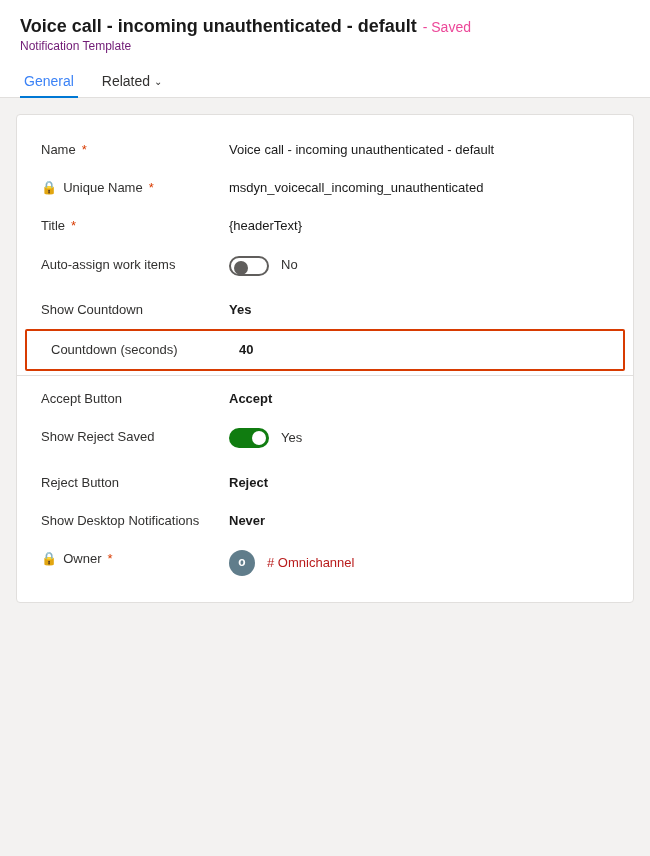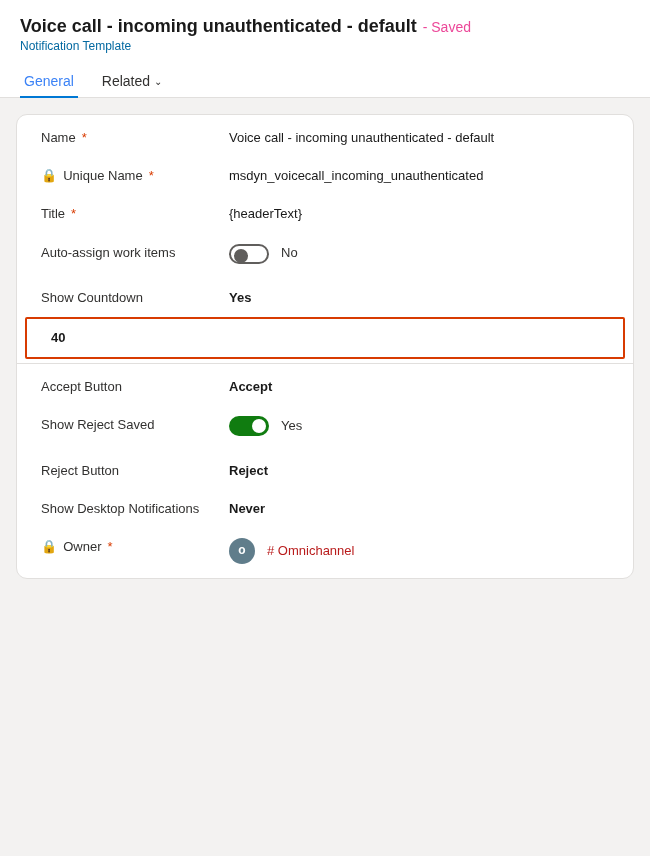--- a/index.html
+++ b/index.html
@@ -24,21 +24,21 @@
       gap: 6px;
       flex-wrap: wrap;
     }
     .header-saved {
       font-size: 14px;
       font-weight: 400;
       color: #ec4899;
     }
     .header-subtitle {
       font-size: 12px;
-      color: #0369a1;
+      color: #701a75;
       margin-top: 2px;
     }
     .tabs {
       display: flex;
       align-items: center;
       gap: 0;
       padding: 8px 20px 0 20px;
       background: #fff;
       border-bottom: 1px solid #e1dfdd;
     }
@@ -70,22 +70,22 @@
       font-size: 10px;
       color: #323130;
     }
     .content-area {
       padding: 16px;
       flex: 1;
     }
     .form-card {
       background: #fff;
       border: 1px solid #e1dfdd;
-      border-radius: 11px;
-      padding: 4px 0;
+      border-radius: 4px;
+      padding: 16px 0;
     }
     .form-row {
       display: flex;
       align-items: flex-start;
       padding: 10px 24px;
       gap: 8px;
     }
     .form-row.highlighted {
       border: 2px solid #d83b01;
       margin: 0 8px;
@@ -251,20 +251,23 @@
     </div>
 
     <div class="form-row">
       <div class="field-label-col">
         <span class="field-label">Show Countdown</span>
       </div>
       <div class="field-value bold">Yes</div>
     </div>
 
     <div class="form-row highlighted">
+      <div class="field-label-col">
+        <span class="field-label">Countdown (seconds)</span>
+      </div>
       <div class="field-value bold">40</div>
     </div>
 
     <hr class="divider">
 
     <div class="form-row">
       <div class="field-label-col">
         <span class="field-label">Accept Button</span>
       </div>
       <div class="field-value bold">Accept</div>

